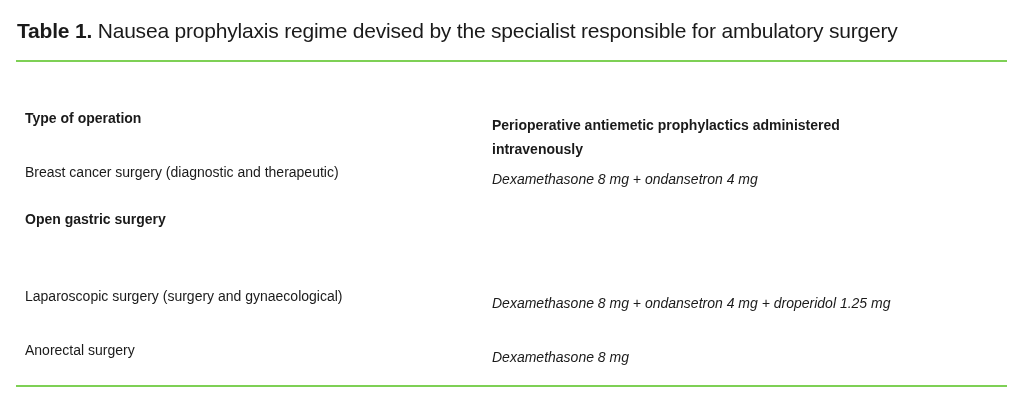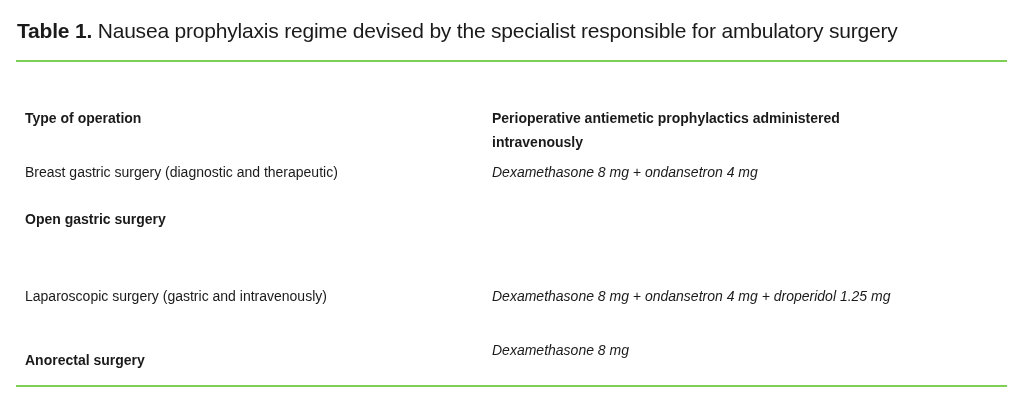--- a/index.html
+++ b/index.html
@@ -18,40 +18,40 @@
     position: absolute; left: 16px; width: 991px; height: 2px;
     background: #7ed055;
   }
   .rule.top { top: 60px; }
   .rule.bottom { top: 385px; }
   .cell {
     position: absolute; font-size: 14px; line-height: 23px; white-space: nowrap;
   }
   .hdr { font-weight: bold; }
   .col1 { left: 25px; }
-  .col2 { left: 492px; }
+  .col2 { left: 492px; margin-top: 7px; }
 </style>
 </head>
 <body>
 
 <div class="title">
   <span class="label">Table 1.</span><span> Nausea prophylaxis regime devised by the specialist responsible for ambulatory surgery</span>
 </div>
 
 <div class="rule top"></div>
 
 <div class="cell hdr col1" style="top:107px;">Type of operation</div>
 <div class="cell hdr col2" style="top:107px;">Perioperative antiemetic prophylactics administered</div>
 <div class="cell hdr col2" style="top:131px;">intravenously</div>
 
-<div class="cell col1" style="top:161px;">Breast gastric surgery (diagnostic and therapeutic)</div>
+<div class="cell col1" style="top:161px;">Breast cancer surgery (diagnostic and therapeutic)</div>
 <div class="cell col2" style="top:161px;font-style:italic;">Dexamethasone 8 mg + ondansetron 4 mg</div>
 
 <div class="cell col1" style="top:208px;font-weight:bold;">Open gastric surgery</div>
 <div class="cell col2" style="top:208px;"></div>
 
-<div class="cell col1" style="top:285px;">Laparoscopic surgery (gastric and intravenously)</div>
+<div class="cell col1" style="top:285px;">Laparoscopic surgery (surgery and gynaecological)</div>
 <div class="cell col2" style="top:285px;font-style:italic;">Dexamethasone 8 mg + ondansetron 4 mg + droperidol 1.25 mg</div>
 
-<div class="cell col1" style="top:349px;font-weight:bold;">Anorectal surgery</div>
+<div class="cell col1" style="top:339px;">Anorectal surgery</div>
 <div class="cell col2" style="top:339px;font-style:italic;">Dexamethasone 8 mg</div>
 
 <div class="rule bottom"></div>
 
 </body></html>

